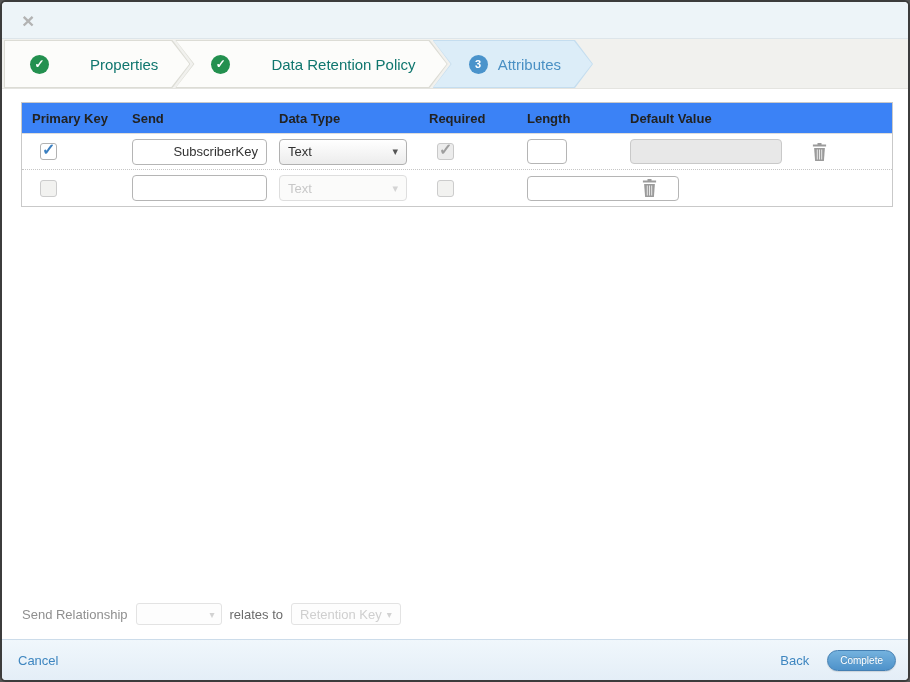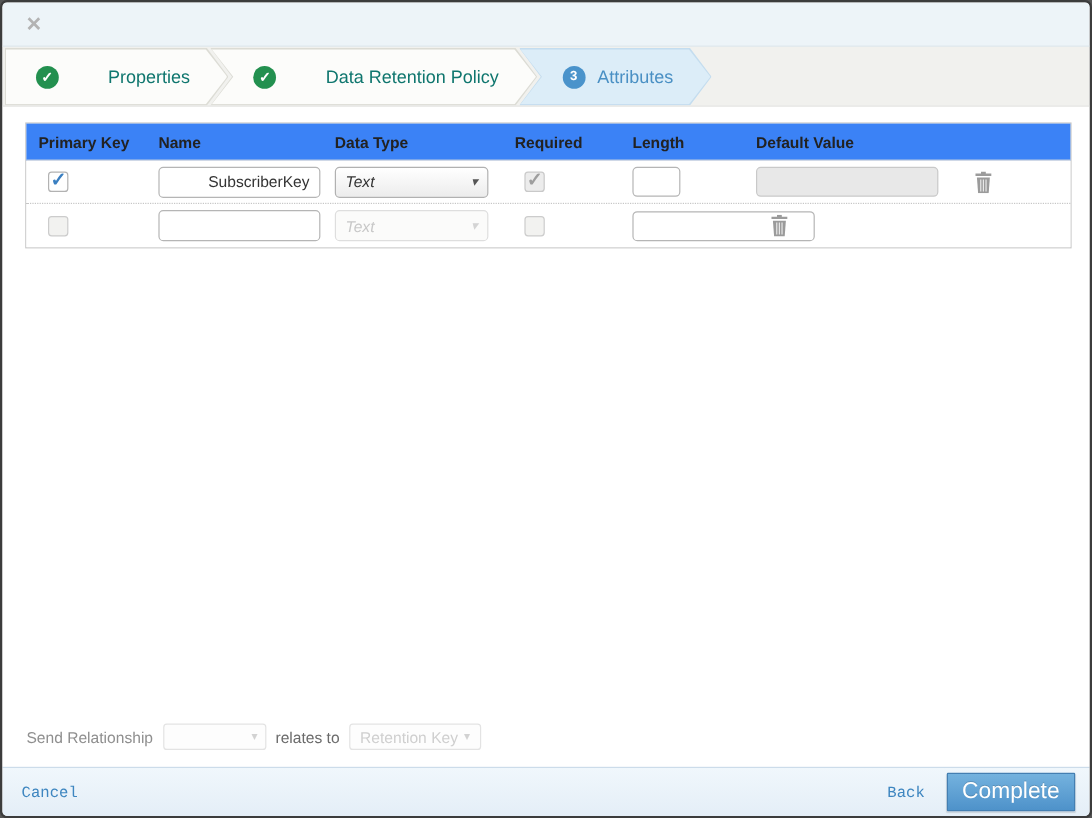--- a/index.html
+++ b/index.html
@@ -112,21 +112,21 @@
   .len-input { width:36px; height:25px; padding:0 19px; }
   .len-input.narrow { width:30px; }
   .def-input { width:152px; height:25px; }
   .def-input.disabled { background:#e8e8e8; border-color:#c9c9c9; }
 
   
   .select {
     width:128px; height:26px; border:1px solid #b1b1b1; border-radius:4px;
     background:linear-gradient(180deg, #ffffff 0%, #ececec 100%);
     display:flex; align-items:center; padding:0 8px;
-    color:#333; cursor:pointer;font-style:italic;
+    color:#333; cursor:pointer;
   }
   .select .sel-arrow { margin-left:auto; font-size:11px; color:#555; }
   .select.disabled {
     background:#fbfbfa; border-color:#dedede; color:#c8c8c8; cursor:default;
   }
   .select.disabled .sel-arrow { color:#d4d4d4; }
 
   .trash-btn { background:none; border:none; padding:0; margin-left:12px; cursor:pointer; line-height:0; }
 
   .spacer { flex:1; }
@@ -148,27 +148,27 @@
   .send-rel .sr-relates { color:#6b6b6b; }
 
   
   .footer {
     flex:0 0 41px; height:41px;
     background:linear-gradient(180deg,#f0f7fc 0%, #e4eef7 100%);
     border-top:1px solid #ccdcea;
     display:flex; align-items:center;
     padding:0 12px 0 16px; font-size:13px;
   }
-  .link { color:#3e86c0; text-decoration:none; cursor:pointer;font-family:Liberation Mono, monospace; }
+  .link { color:#3e86c0; text-decoration:none; cursor:pointer; }
   .footer .cancel { margin-right:auto; }
   .footer .back { margin-right:18px; }
   .btn-complete {
     background:linear-gradient(180deg,#74b2de 0%, #4e92ca 100%);
-    border:1px solid #447fb2; border-radius:1px;
-    color:#fff; font-family:"Liberation Sans", sans-serif; font-size:19px;
+    border:1px solid #447fb2; border-radius:12px;
+    color:#fff; font-family:"Liberation Sans", sans-serif; font-size:10px;
     padding:4px 12px; cursor:pointer;
     text-shadow:0 -1px 0 rgba(0,0,0,0.15);
     box-shadow:0 1px 1px rgba(0,0,0,0.12);
   }
 </style>
 </head>
 <body>
 
 <div class="dialog">
 
@@ -199,21 +199,21 @@
       <span class="step-badge blue">3</span>
       <span class="step-label">Attributes</span>
     </div>
   </div>
 
   <div class="content">
 
     <div class="attr-table">
       <div class="t-row t-head">
         <div>Primary Key</div>
-        <div>Name</div>
+        <div>Send</div>
         <div>Data Type</div>
         <div>Required</div>
         <div>Length</div>
         <div>Default Value</div>
         <div></div>
       </div>
 
       <div class="t-row t-body dotted">
         <div>
           <span class="checkbox checked">

